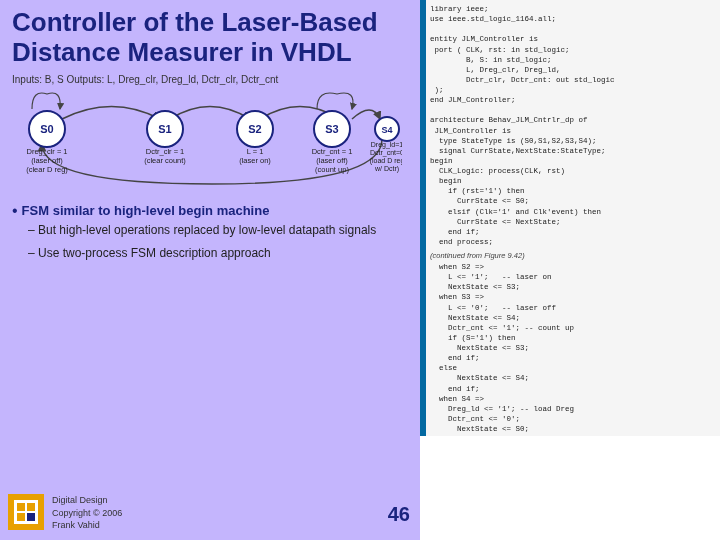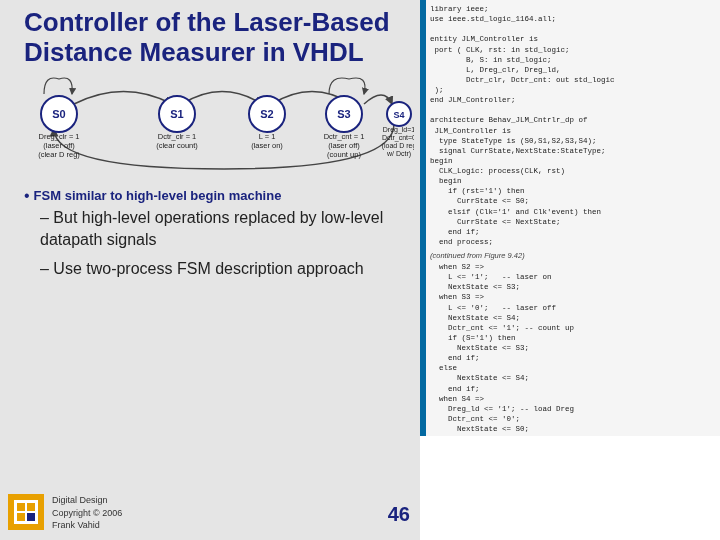--- a/index.html
+++ b/index.html
@@ -11,22 +11,22 @@
       overflow: hidden;
       position: relative;
     }
 
     
     #left-panel {
       position: absolute;
       left: 0; top: 0;
       width: 420px;
       height: 540px;
-      background: #e5e5e5;
-      padding: 8px 24px;
+      background: #c4b5fd;
+      padding: 8px 12px;
     }
 
     .slide-title {
       font-size: 26px;
       font-weight: bold;
       color: #1a237e;
       line-height: 1.15;
       margin-bottom: 6px;
     }
 
@@ -42,21 +42,21 @@
     }
 
     .bullet-main {
       font-size: 13px;
       color: #1a237e;
       font-weight: bold;
       margin-bottom: 4px;
     }
 
     .bullet-sub {
-      font-size: 16px;
+      font-size: 12px;
       color: #222;
       margin-left: 16px;
       margin-bottom: 6px;
       line-height: 1.4;
     }
 
     .bullet-sub::before {
       content: '– ';
     }
 
@@ -163,20 +163,21 @@
       height: 110px;
     }
   </style>
 </head>
 <body>
 
 <div id="left-panel">
 
   <div class="slide-title">Controller of the Laser-Based Distance Measurer in VHDL</div>
 
+  <div class="io-line">Inputs: B, S      Outputs: L, Dreg_clr, Dreg_ld, Dctr_clr, Dctr_cnt</div>
 
   <div class="fsm-container">
     <svg class="fsm-svg" viewBox="0 0 390 110">
 
       <path d="M 50 30 Q 100 5 148 30" stroke="#444" stroke-width="1.5" fill="none" marker-end="url(#arr)"></path>
 
       <path d="M 158 30 Q 198 5 238 30" stroke="#444" stroke-width="1.5" fill="none" marker-end="url(#arr)"></path>
 
       <path d="M 248 30 Q 288 5 328 30" stroke="#444" stroke-width="1.5" fill="none" marker-end="url(#arr)"></path>
 

